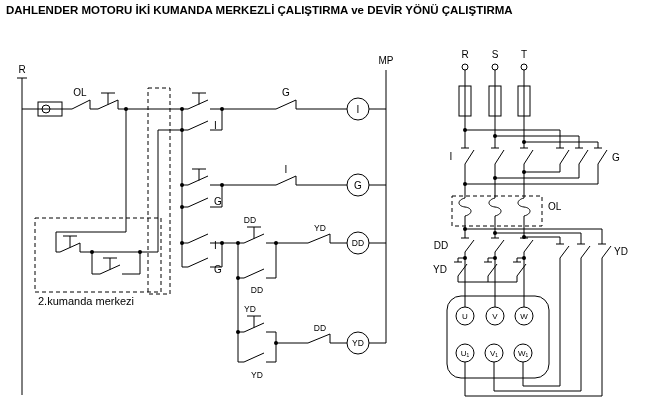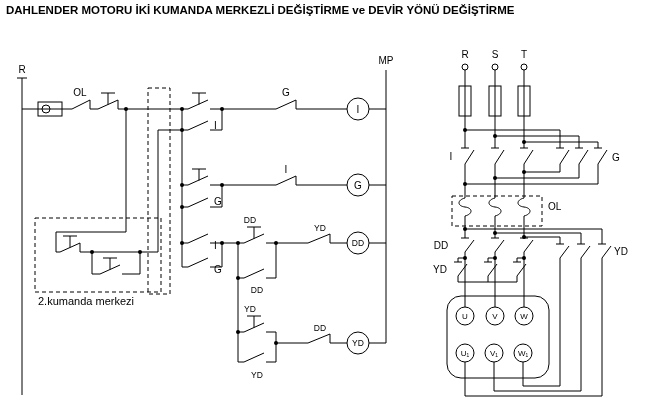--- a/index.html
+++ b/index.html
@@ -19,21 +19,21 @@
   .open { fill:#fff; stroke:#000; stroke-width:1; }
   .lbl   { font-family:"Liberation Sans",sans-serif; font-size:10px; fill:#000; }
   .lbl-s { font-size:8.5px; }
   .lbl-t { font-size:8px; }
   .lbl-c { font-size:11px; }
 </style>
 </head>
 <body>
 
 <div class="page">
-  <div class="title">DAHLENDER MOTORU İKİ KUMANDA MERKEZLİ DEĞİŞTİRME ve DEVİR YÖNÜ DEĞİŞTİRME</div>
+  <div class="title">DAHLENDER MOTORU İKİ KUMANDA MERKEZLİ ÇALIŞTIRMA ve DEVİR YÖNÜ ÇALIŞTIRMA</div>
 
   <svg width="651" height="404" viewBox="0 0 651 404">
 
     <g>
 
       <path class="w" d="M22 78 V395 M17 78 H27 M22 109 H72 M90 109 H98 M118 109 H188 M210 109 H276 M296 109 H347 M369 109 H386 M222 109 V130 M158 130 H188 M210 130 H222 M182 109 V267 M126 109 V232 M126 232 H56 M56 232 V252 M56 252 H60 M80 252 H92 M92 252 H140 M92 252 V274 M92 274 H100 M122 274 H140 M140 274 V252 M140 252 H158 M158 252 V130 M182 185 H188 M210 185 H276 M296 185 H347 M369 185 H386 M182 207 H188 M210 207 H222 M222 185 V207 M182 243 H188 M210 243 H244 M182 267 H188 M210 267 H222 M222 243 V267 M266 243 H308 M330 243 H347 M369 243 H386 M238 243 V362 M238 278 H244 M266 278 H276 M276 278 V243 M238 332 H244 M266 332 H276 M238 362 H244 M266 362 H276 M276 332 V362 M276 343 H308 M330 343 H347 M369 343 H386 M386 70 V343"></path>
 
       <g>
         <rect class="w" x="38" y="102" width="24" height="14"></rect>
         <circle class="w" cx="46" cy="109" r="4"></circle>

